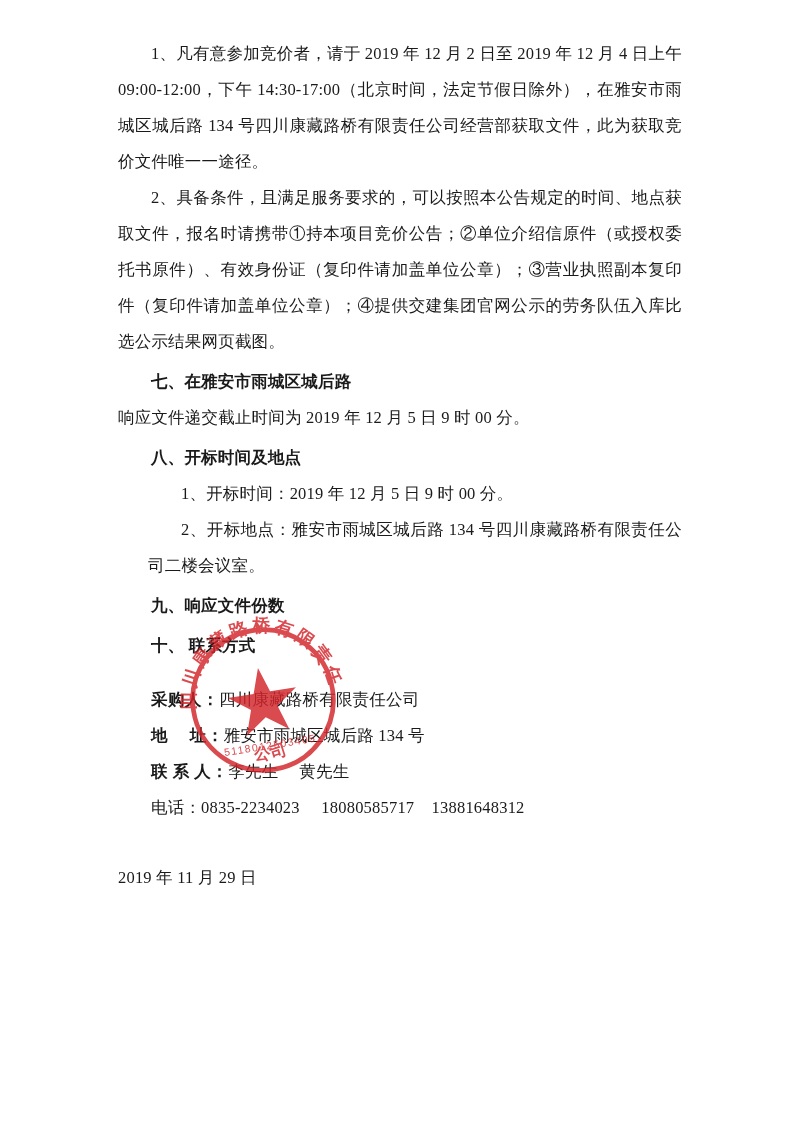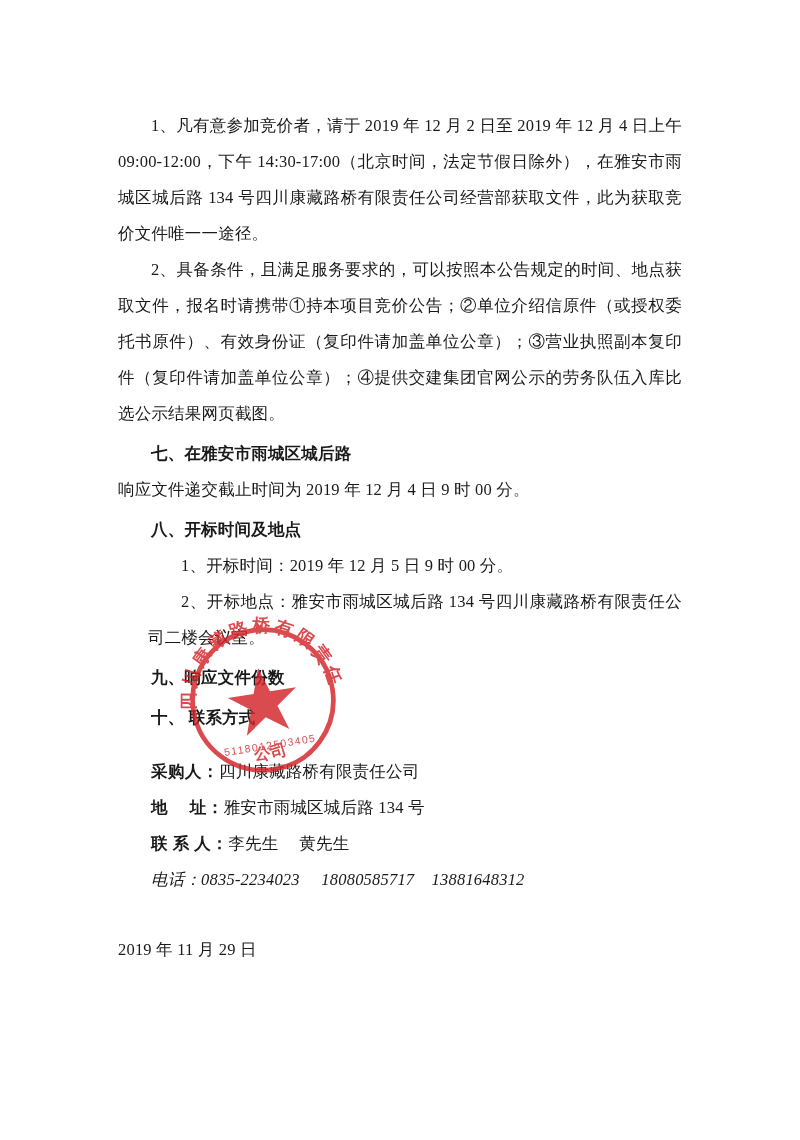--- a/index.html
+++ b/index.html
@@ -14,21 +14,21 @@
     font-family: "Liberation Serif", "DejaVu Serif", serif;
     color: #1a1a1a;
     position: relative;
     overflow: hidden;
   }
   .page {
     position: relative;
     width: 800px;
     height: 1140px;
     box-sizing: border-box;
-    padding: 108px 118px 0 118px;
+    padding: 36px 118px 0 118px;
   }
   .doc-body {
     position: relative;
     z-index: 2;
     font-size: 16.5px;
     line-height: 36px;
     letter-spacing: 0.2px;
   }
   p {
     margin: 0;
@@ -61,21 +61,20 @@
   .contact-row .lbl {
     font-weight: bold;
     letter-spacing: 0.5px;
   }
   .contact-row .val {
     font-weight: normal;
   }
   .phone-row {
     text-indent: 2em;
     white-space: pre;
-    font-style: italic;
   }
   .date-row {
     margin-top: 34px;
     text-align: left;
     padding-right: 48px;
   }
   
   .seal {
     position: absolute;
     left: 168px;
@@ -96,21 +95,21 @@
 
 <div class="page">
 
   <div class="doc-body">
 
     <p class="indent2">1、凡有意参加竞价者，请于 2019 年 12 月 2 日至 2019 年 12 月 4 日上午 09:00-12:00，下午 14:30-17:00（北京时间，法定节假日除外），在雅安市雨城区城后路 134 号四川康藏路桥有限责任公司经营部获取文件，此为获取竞价文件唯一一途径。</p>
 
     <p class="indent2">2、具备条件，且满足服务要求的，可以按照本公告规定的时间、地点获取文件，报名时请携带①持本项目竞价公告；②单位介绍信原件（或授权委托书原件）、有效身份证（复印件请加盖单位公章）；③营业执照副本复印件（复印件请加盖单位公章）；④提供交建集团官网公示的劳务队伍入库比选公示结果网页截图。</p>
 
     <p class="heading">七、在雅安市雨城区城后路</p>
-    <p class="plain">响应文件递交截止时间为 2019 年 12 月 4 日 9 时 00 分。</p>
+    <p class="plain">响应文件递交截止时间为 2019 年 12 月 5 日 9 时 00 分。</p>
 
     <p class="heading">八、开标时间及地点</p>
     <p class="sub-item">1、开标时间：2019 年 12 月 5 日 9 时 00 分。</p>
     <p class="sub-item">2、开标地点：雅安市雨城区城后路 134 号四川康藏路桥有限责任公司二楼会议室。</p>
 
     <p class="heading">九、响应文件份数</p>
 
     <p class="heading">十、 联系方式</p>
 
     <div class="contact-block">

